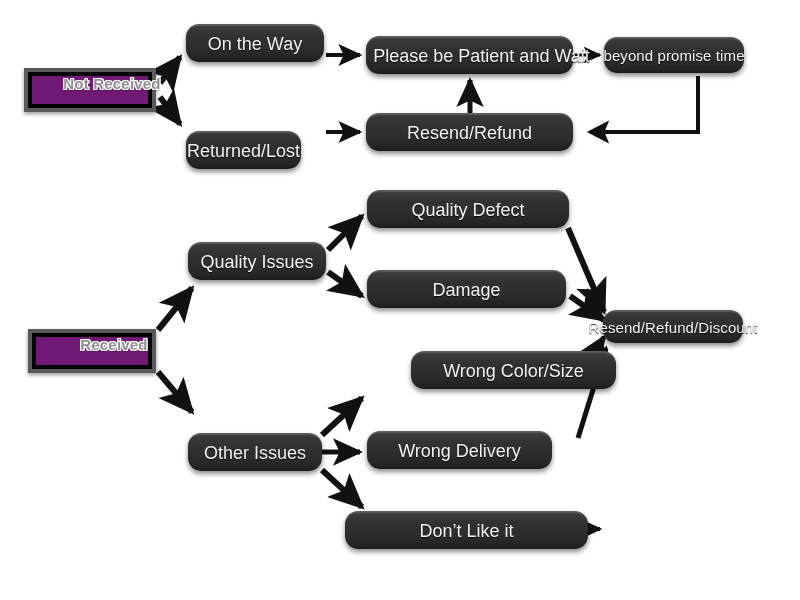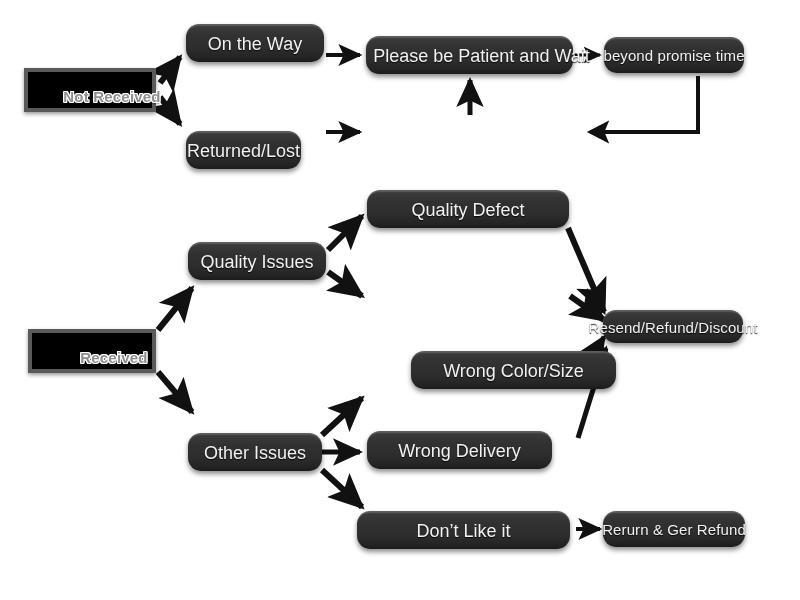--- a/index.html
+++ b/index.html
@@ -61,24 +61,24 @@
     box-sizing: border-box;
     background: #5a5a5a;
     padding: 4px;
     box-shadow: 0 2px 4px rgba(0,0,0,0.40);
     z-index: 3;
   }
   .root .frame {
     width: 100%;
     height: 100%;
     box-sizing: border-box;
-    background: #000000;
+    background: #701a75;
     border: 4px solid #000000;
     display: flex;
-    align-items: flex-end;
+    align-items: flex-start;
     justify-content: center;
     padding-left: 44px;
   }
   .root .label {
     font-size: 15px;
     font-weight: bold;
     line-height: 1;
     color: #8f8f8f;
     letter-spacing: 0.2px;
     white-space: nowrap;
@@ -166,53 +166,56 @@
   </div>
 
   <div class="node small" style="left:604px; top:37px; width:140px; height:36px;">
     <span class="label">beyond promise time</span>
   </div>
 
   <div class="node big" style="left:186px; top:102px; width:115px; height:38px;margin-top:29px;">
     <span class="label">Returned/Lost</span>
   </div>
 
+  <div class="node big" style="left:366px; top:113px; width:207px; height:38px;">
+    <span class="label">Resend/Refund</span>
+  </div>
 
   <div class="root" style="left:28px; top:329px; width:128px; height:44px;">
     <div class="frame">
       <span class="label">Received</span>
     </div>
   </div>
 
   <div class="node big" style="left:188px; top:242px; width:138px; height:38px;">
     <span class="label">Quality Issues</span>
   </div>
 
   <div class="node big" style="left:367px; top:190px; width:202px; height:38px;">
     <span class="label">Quality Defect</span>
   </div>
 
+  <div class="node big" style="left:367px; top:270px; width:199px; height:38px;">
+    <span class="label">Damage</span>
+  </div>
 
   <div class="node big" style="left:188px; top:433px; width:134px; height:38px;">
     <span class="label">Other Issues</span>
   </div>
 
   <div class="node big" style="left:367px; top:351px; width:205px; height:38px;margin-left:44px;">
     <span class="label">Wrong Color/Size</span>
   </div>
 
   <div class="node big" style="left:367px; top:431px; width:185px; height:38px;">
     <span class="label">Wrong Delivery</span>
   </div>
 
-  <div class="node big" style="left:357px; top:511px; width:213px; height:38px;">
+  <div class="node big" style="left:345px; top:511px; width:243px; height:38px;">
     <span class="label">Don’t Like it</span>
   </div>
 
   <div class="node small" style="left:603px; top:310px; width:140px; height:33px;">
     <span class="label">Resend/Refund/Discount</span>
   </div>
 
-  <div class="node small" style="left:603px; top:511px; width:142px; height:36px;">
-    <span class="label">Rerurn &amp; Ger Refund</span>
-  </div>
 
 </div>
 
 </body></html>

